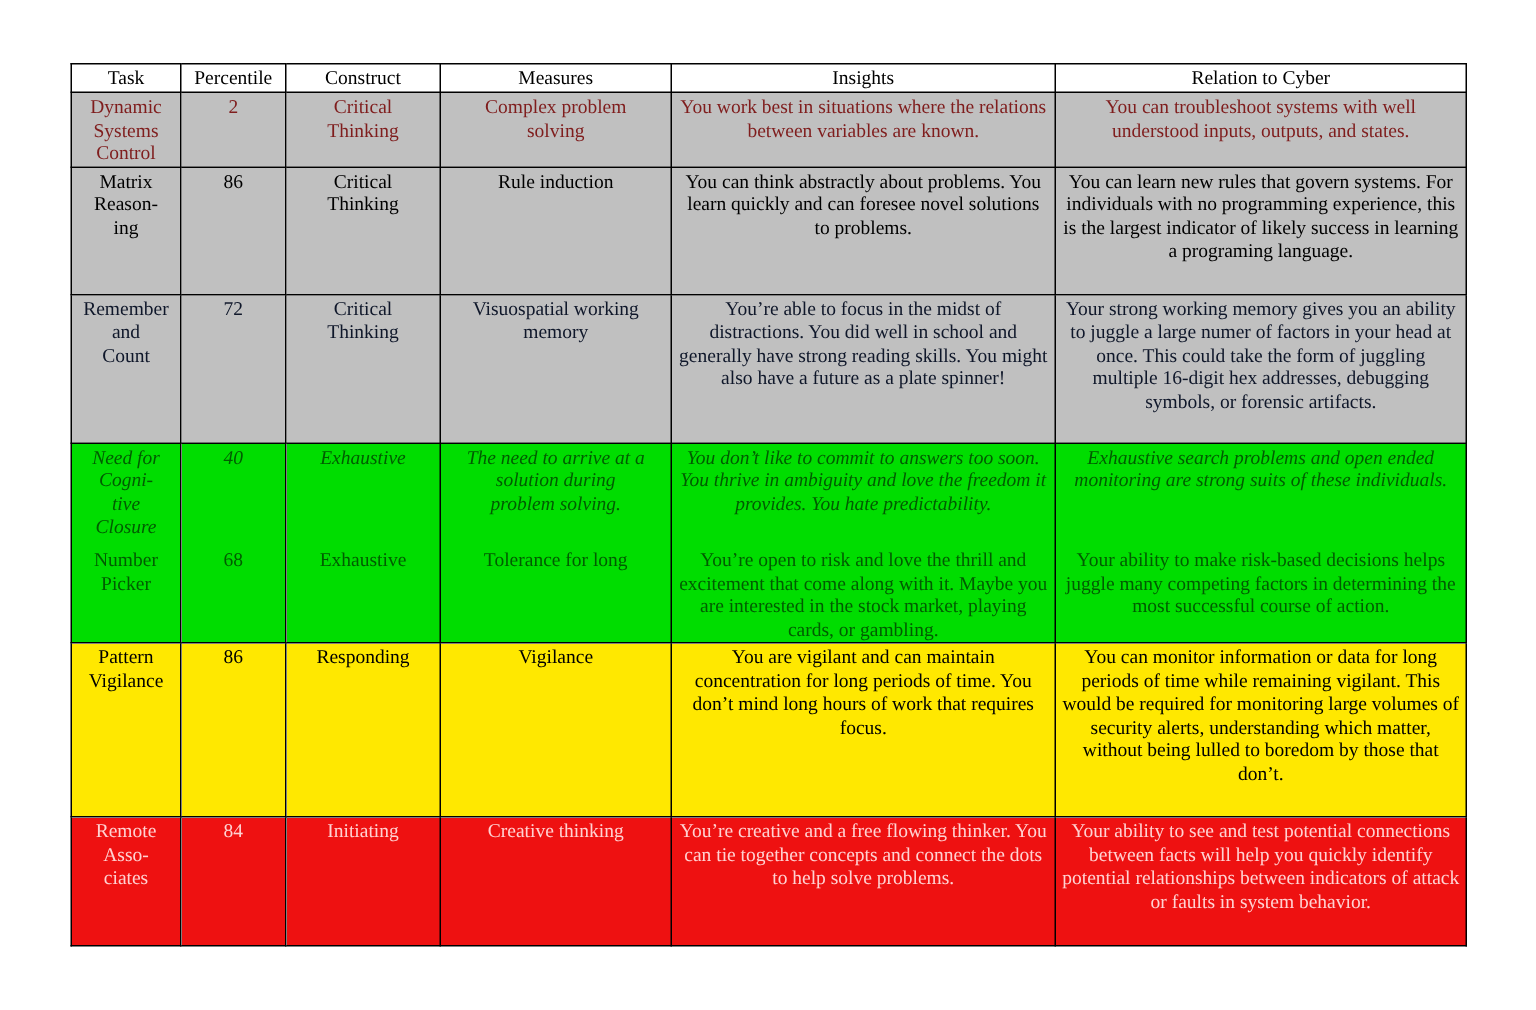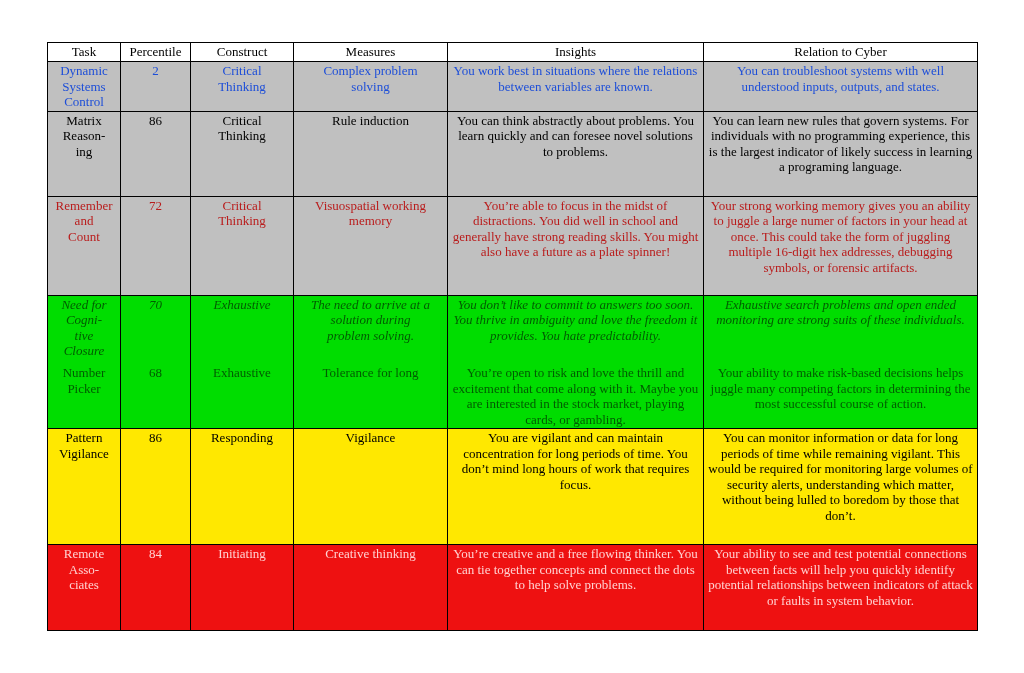--- a/index.html
+++ b/index.html
@@ -52,21 +52,21 @@
       <tr>
         <th>Task</th>
         <th>Percentile</th>
         <th>Construct</th>
         <th>Measures</th>
         <th>Insights</th>
         <th>Relation to Cyber</th>
       </tr>
     </thead>
     <tbody>
-      <tr class="hr1" style="background: rgb(192, 192, 192); color: #1d4ed8;">
+      <tr class="hr1" style="background: rgb(192, 192, 192); color: #7f1d1d;">
         <td>Dynamic
 Systems
 Control</td>
         <td>2</td>
         <td>Critical
 Thinking</td>
         <td>Complex problem
 solving</td>
         <td>You work best in situations where the relations between variables are known.</td>
         <td>You can troubleshoot systems with well understood inputs, outputs, and states.</td>
@@ -75,38 +75,38 @@
         <td>Matrix
 Reason-
 ing</td>
         <td>86</td>
         <td>Critical
 Thinking</td>
         <td>Rule induction</td>
         <td>You can think abstractly about problems. You learn quickly and can foresee novel solutions to problems.</td>
         <td>You can learn new rules that govern systems.  For individuals with no programming experience, this is the largest indicator of likely success in learning a programing language.</td>
       </tr>
-      <tr class="hr3" style="background: rgb(192, 192, 192); color: #b91c1c;">
+      <tr class="hr3" style="background: rgb(192, 192, 192); color: #0f172a;">
         <td>Remember
 and
 Count</td>
         <td>72</td>
         <td>Critical
 Thinking</td>
         <td>Visuospatial working
 memory</td>
         <td>You’re able to focus in the midst of distractions.  You did well in school and generally have strong reading skills.  You might also have a future as a plate spinner!</td>
         <td>Your strong working memory gives you an ability to juggle a large numer of factors in your head at once.  This could take the form of juggling multiple 16-digit hex addresses, debugging symbols, or forensic artifacts.</td>
       </tr>
       <tr class="hr4 seam-bottom" style="background: rgb(0, 221, 0); color: rgb(0, 92, 0);">
         <td>Need for
 Cogni-
 tive
 Closure</td>
-        <td>70</td>
+        <td>40</td>
         <td>Exhaustive</td>
         <td>The need to arrive at a
 solution during
 problem solving.</td>
         <td>You don’t like to commit to answers too soon.  You thrive in ambiguity and love the freedom it provides.  You hate predictability.</td>
         <td>Exhaustive search problems and open ended monitoring are strong suits of these individuals.</td>
       </tr>
       <tr class="hr5 seam-top" style="background: rgb(0, 221, 0); color: rgb(0, 92, 0); padding-left: 44px;">
         <td>Number
 Picker</td>

